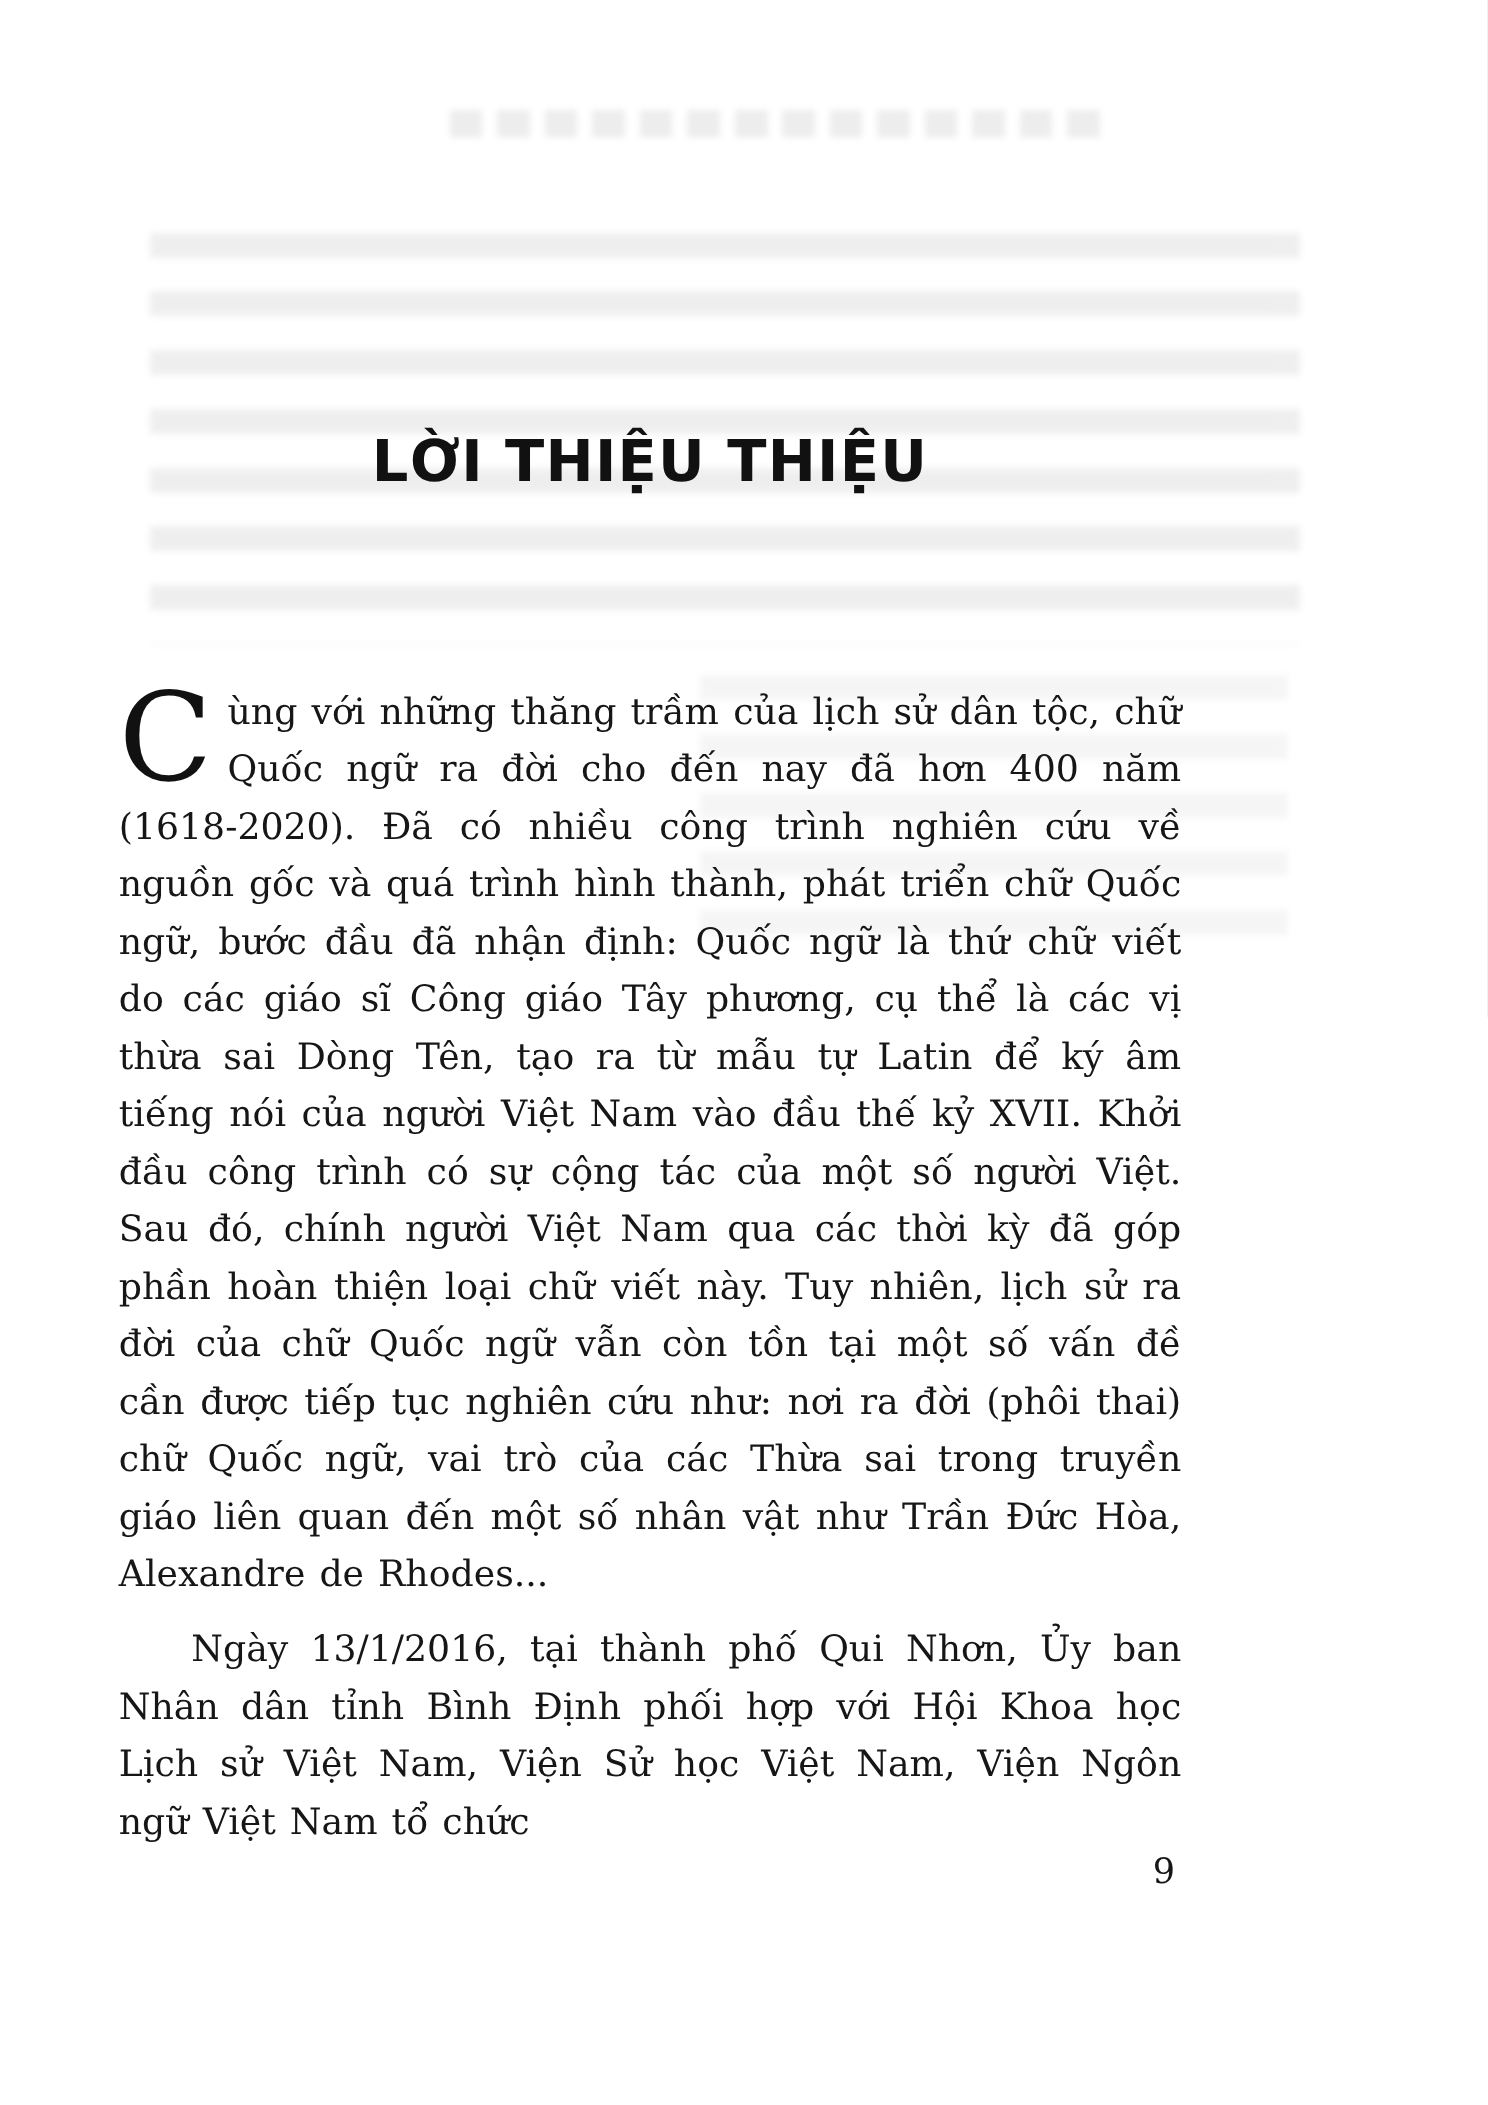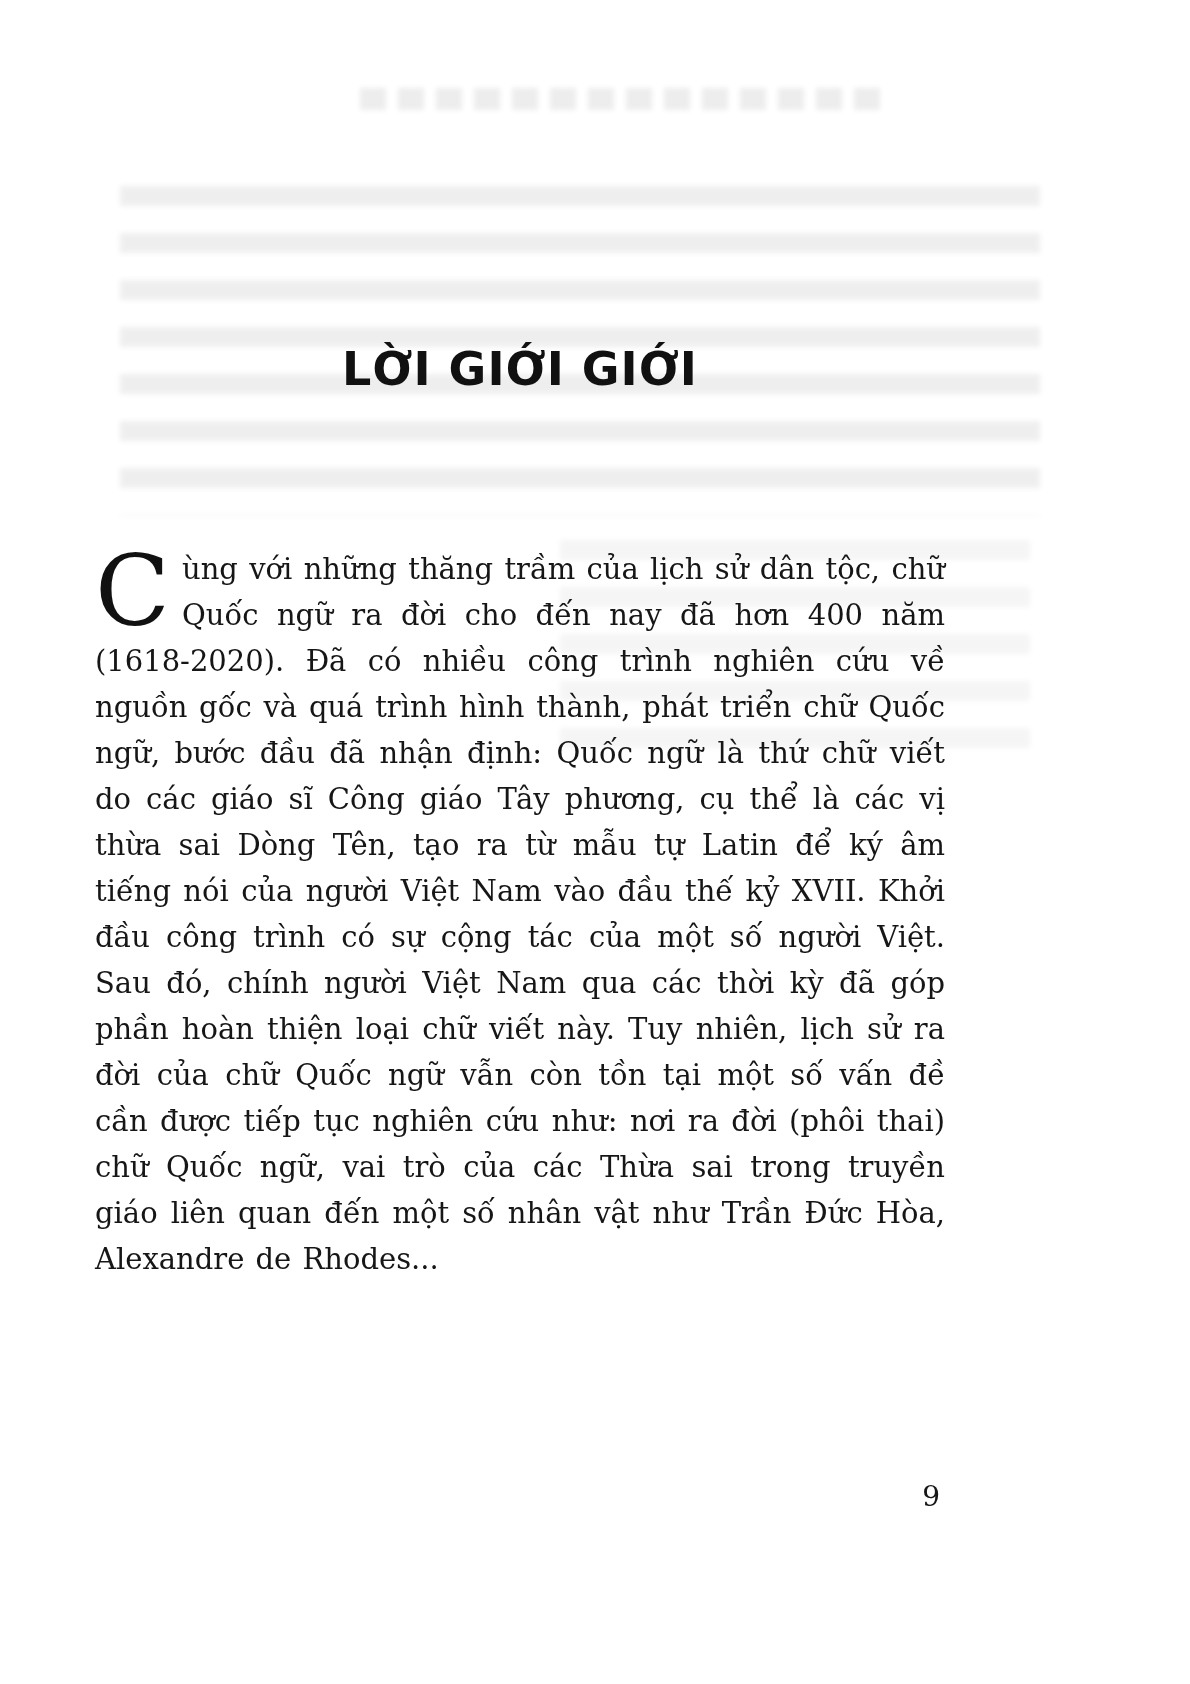--- a/index.html
+++ b/index.html
@@ -110,27 +110,30 @@
 <body>
 
 <div class="page">
 
   <div class="bleed bleed-header"></div>
   <div class="bleed bleed-block"></div>
   <div class="bleed bleed-block-2"></div>
 
   <div class="content">
 
-    <h1 class="title">LỜI GIỚI GIỚI</h1>
+    <h1 class="title">LỜI THIỆU THIỆU</h1>
 
     <div class="body-text">
 
       <p class="paragraph">
         <span class="dropcap">C</span><span>ùng với những thăng trầm của lịch sử dân tộc, chữ Quốc ngữ ra đời cho đến nay đã hơn 400 năm (1618-2020). Đã có nhiều công trình nghiên cứu về nguồn gốc và quá trình hình thành, phát triển chữ Quốc ngữ, bước đầu đã nhận định: Quốc ngữ là thứ chữ viết do các giáo sĩ Công giáo Tây phương, cụ thể là các vị thừa sai Dòng Tên, tạo ra từ mẫu tự Latin để ký âm tiếng nói của người Việt Nam vào đầu thế kỷ XVII. Khởi đầu công trình có sự cộng tác của một số người Việt. Sau đó, chính người Việt Nam qua các thời kỳ đã góp phần hoàn thiện loại chữ viết này. Tuy nhiên, lịch sử ra đời của chữ Quốc ngữ vẫn còn tồn tại một số vấn đề cần được tiếp tục nghiên cứu như: nơi ra đời (phôi thai) chữ Quốc ngữ, vai trò của các Thừa sai trong truyền giáo liên quan đến một số nhân vật như Trần Đức Hòa, Alexandre de Rhodes...</span>
       </p>
 
+      <p class="paragraph">
+        <span>Ngày 13/1/2016, tại thành phố Qui Nhơn, Ủy ban Nhân dân tỉnh Bình Định phối hợp với Hội Khoa học Lịch sử Việt Nam, Viện Sử học Việt Nam, Viện Ngôn ngữ Việt Nam tổ chức</span>
+      </p>
 
     </div>
   </div>
 
   <div class="page-number">9</div>
 
 </div>
 
 </body></html>

